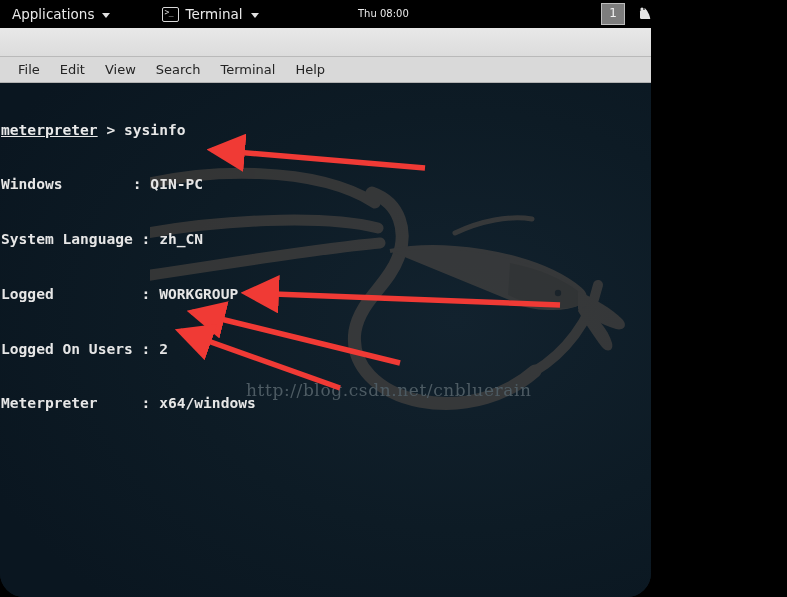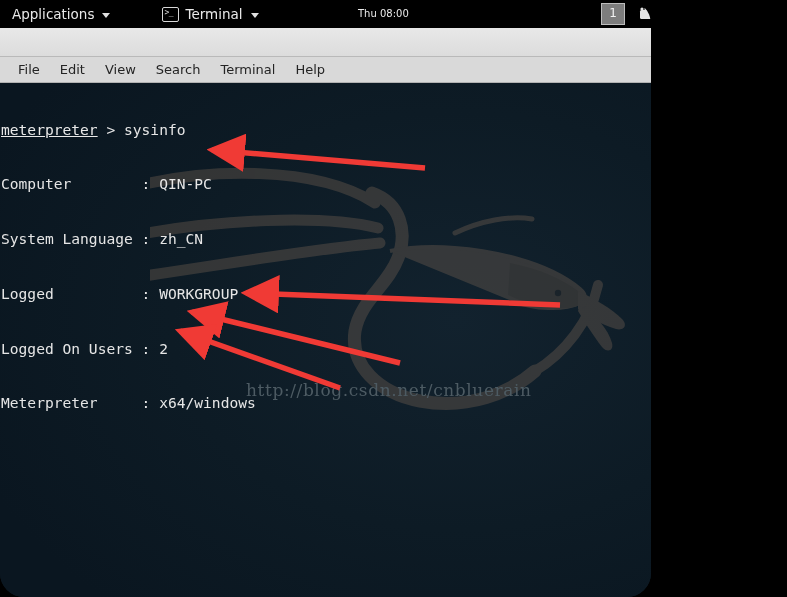--- a/index.html
+++ b/index.html
@@ -199,21 +199,21 @@
     left: 0; top: 0;
     padding: 1px 0 0 1px;
     font-family: "DejaVu Sans Mono", monospace;
     font-size: 14.6px;
     line-height: 18.25px;
     color: #e6e6e6;
     white-space: pre;
     letter-spacing: 0px;
     z-index: 3;
   }
-  .line { height: 18.25px; }
+  .line { height: 18.25px; font-weight: bold; }
   .prompt-word {
     text-decoration: underline;
     color: #e9e9e9;
   }
   #watermark {
     position: absolute;
     left: 246px;
     top: 297px;
     font-family: "DejaVu Serif", serif;
     font-size: 17px;
@@ -324,21 +324,21 @@
                  C452,272 438,264 428,256 Z" fill="#6b5b4f"></path>
         <path d="M430,252 C446,262 458,276 462,290 C464,298 457,300 452,294
                  C444,284 434,268 428,258 Z" fill="#6b5b4f"></path>
         <path d="M305,180 C330,168 360,162 382,166" stroke="#6b5b4f" stroke-width="5" fill="none" stroke-linecap="round"></path>
         <circle cx="408" cy="240" r="3.2" fill="#2a2a2a"></circle>
         <path d="M385,318 C415,300 440,268 448,232" fill="none" stroke="#6b5b4f" stroke-width="10" stroke-linecap="round"></path>
       </svg>
 
       <div id="term-text">
         <div class="line"><span class="prompt-word">meterpreter</span><span> &gt; </span><span>sysinfo</span></div>
-        <div class="line"><span>Computer        : QIN-PC</span></div>
+        <div class="line"><span>Windows        : QIN-PC</span></div>
         <div class="line"><span>System Language : zh_CN</span></div>
         <div class="line"><span>Logged          : WORKGROUP</span></div>
         <div class="line"><span>Logged On Users : 2</span></div>
         <div class="line"><span>Meterpreter     : x64/windows</span></div>
         
         
         
         
         
         

